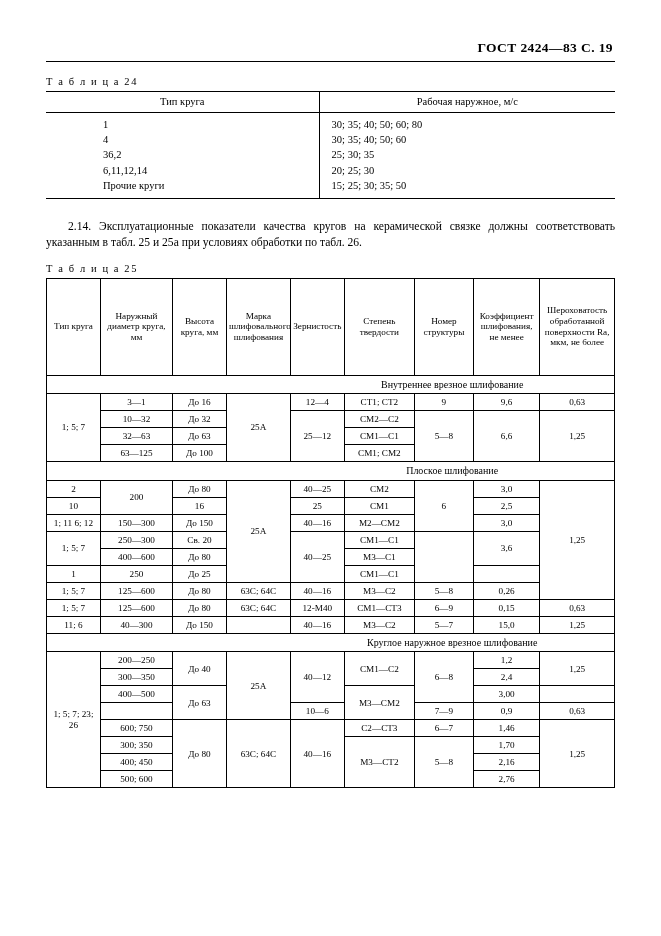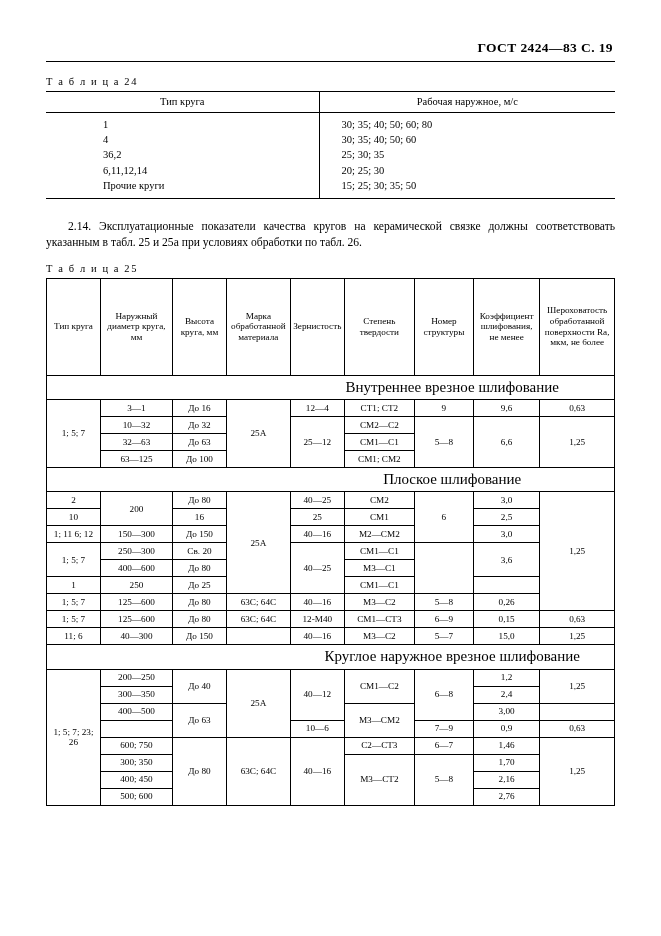--- a/index.html
+++ b/index.html
@@ -69,21 +69,21 @@
   }
   .t24 tbody td {
     padding-top: 4px;
     padding-bottom: 5px;
     line-height: 1.45;
   }
   .t24 .left-pad {
     padding-left: 57px;
   }
   .t24 .right-pad {
-    padding-left: 22px;
+    padding-left: 12px;
   }
   .para {
     font-size: 11.6px;
     line-height: 1.38;
     text-align: justify;
     margin-top: 20px;
     text-indent: 22px;
   }
   
   .t25 {
@@ -98,21 +98,21 @@
     padding: 1px 1px;
     line-height: 1.16;
   }
   .t25 thead th {
     font-weight: normal;
     padding: 5px 2px;
     height: 86px;
     font-size: 9.2px;
   }
   .t25 .section-row td {
-    font-size: 15px;
+    font-size: 10px;
     padding: 3px 0;
     border-left: 0;
     border-right: 0;
   }
   .t25 .nb-left { border-left: 0 !important; }
   .t25 .nb-right { border-right: 0 !important; }
   .t25 td.blank { border-top: 0; border-bottom: 0; }
   .thick-top td, .thick-top th { border-top: 1.3px solid #000 !important; }
   .row-h { height: 17px; }
 </style>
@@ -167,21 +167,21 @@
       <col style="width:11.2%">
       <col style="width:9.4%">
       <col style="width:10.6%">
       <col style="width:11.9%">
     </colgroup>
     <thead>
       <tr>
         <th>Тип круга</th>
         <th>Наружный диаметр круга, мм</th>
         <th>Высота круга, мм</th>
-        <th>Марка обработанной материала</th>
+        <th>Марка шлифовального шлифования</th>
         <th>Зернистость</th>
         <th>Степень твердости</th>
         <th>Номер структуры</th>
         <th>Коэффициент шлифования, не менее</th>
         <th>Шероховатость обработанной поверхности Ra, мкм, не более</th>
       </tr>
     </thead>
     <tbody>
 
       <tr class="section-row thick-top">

